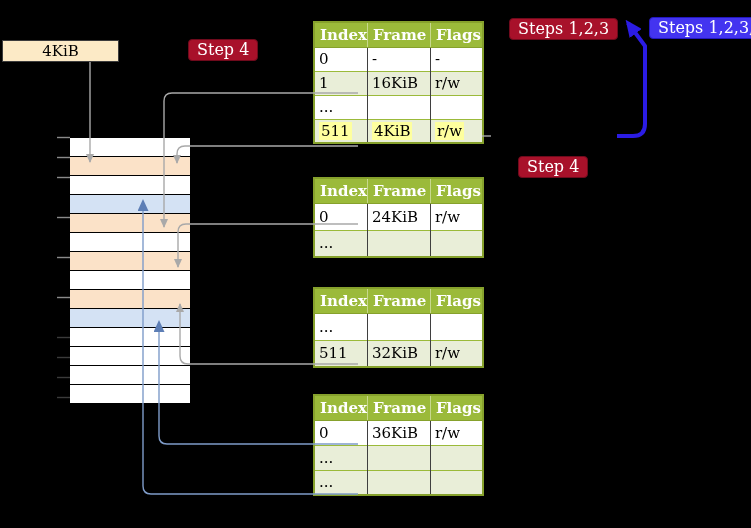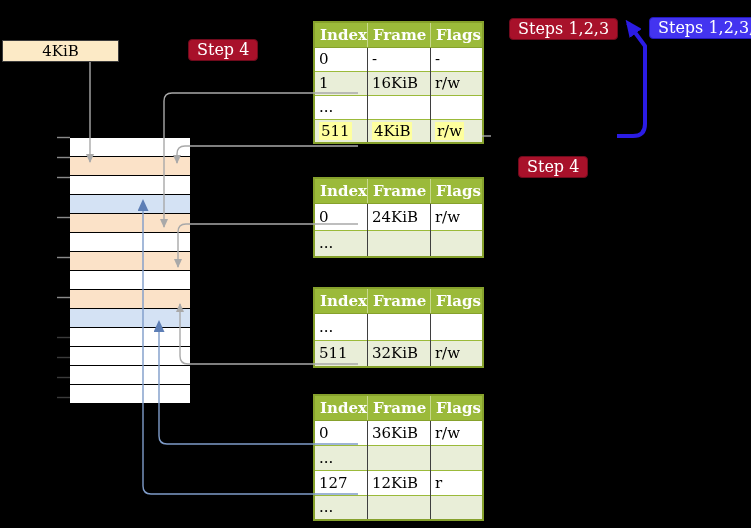--- a/index.html
+++ b/index.html
@@ -208,25 +208,20 @@
         <tr>
           <td>0</td>
           <td>36KiB</td>
           <td>r/w</td>
         </tr>
         <tr class="alt">
           <td>...</td>
           <td></td>
           <td></td>
         </tr>
-        <tr>
-          <td>127</td>
-          <td>12KiB</td>
-          <td>r</td>
-        </tr>
         <tr class="alt">
           <td>...</td>
           <td></td>
           <td></td>
         </tr>
       </tbody>
     </table>
 
   <svg class="arrows" width="751" height="528" viewBox="0 0 751 528">
     <defs>

